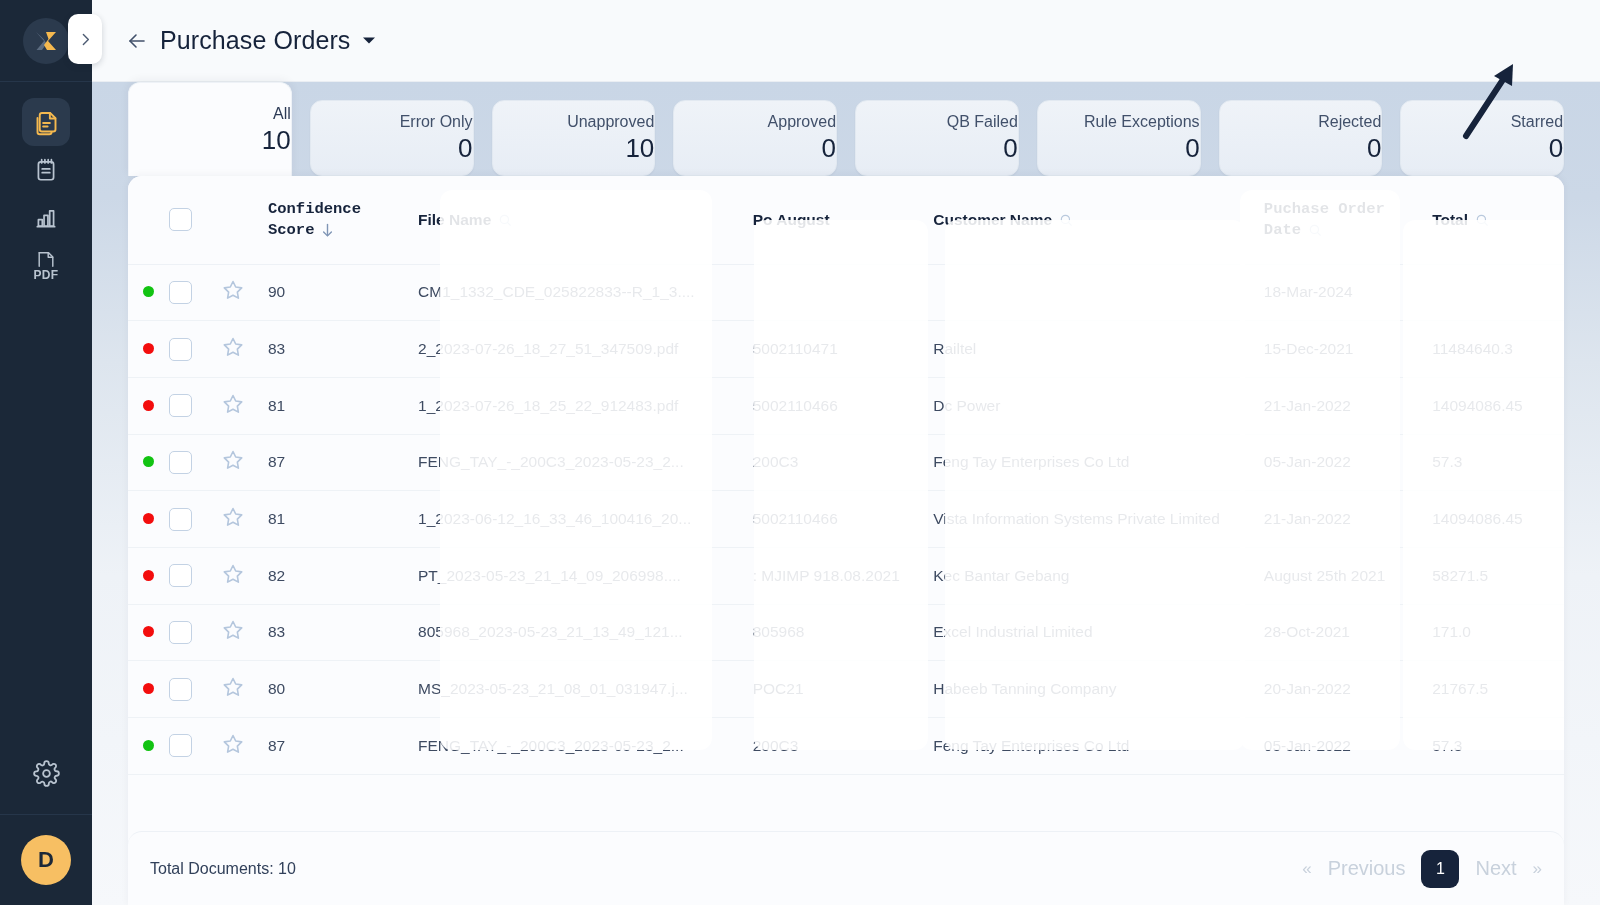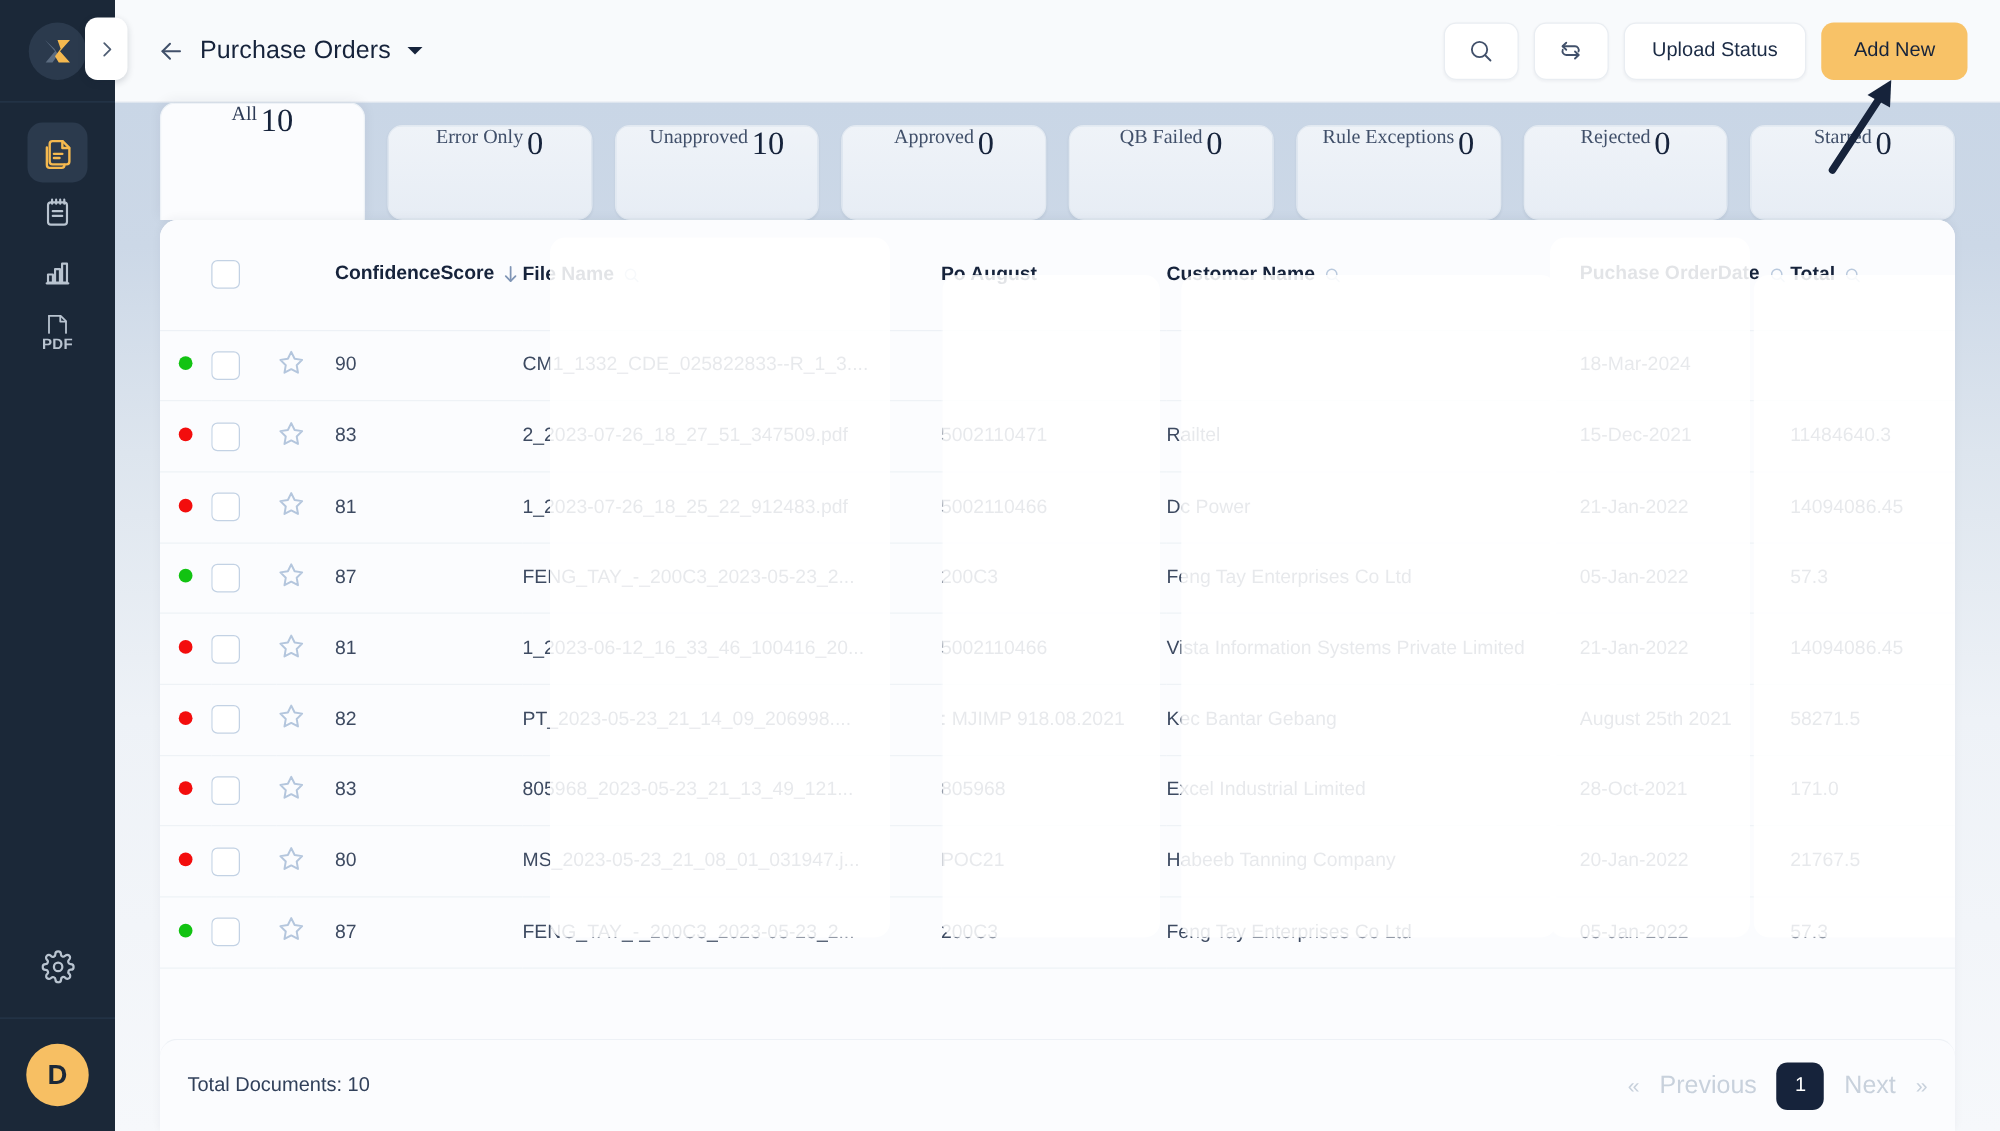--- a/index.html
+++ b/index.html
@@ -72,21 +72,21 @@
 
   .topbar {
     height: 82px; background: #f8fafc;
     display: flex; align-items: center;
     padding: 0 26px 0 30px;
     border-bottom: 1px solid #eaeef3;
     flex: 0 0 82px;
   }
   .back-arrow { width: 30px; height: 30px; display: flex; align-items: center; justify-content: center; cursor: pointer; margin-right: 8px;}
   .page-title {
-    font-size: 20px; color: #16233b; font-weight: 500; letter-spacing: .1px;
+    font-size: 25px; color: #16233b; font-weight: 500; letter-spacing: .1px;
   }
   .title-caret { margin-left: 12px; display: inline-flex; cursor: pointer; }
   .topbar-spacer { flex: 1 1 auto; }
   .topbar-actions { display: flex; align-items: center; gap: 12px; }
   .icon-btn {
     width: 60px; height: 46px; border-radius: 10px;
     background: #ffffff; border: 1px solid #e9edf2;
     display: flex; align-items: center; justify-content: center;
     cursor: pointer;
     box-shadow: 0 1px 2px rgba(22,34,51,.04);
@@ -117,24 +117,23 @@
   
   .tabs-row {
     display: flex; align-items: flex-end; gap: 18px;
     padding-top: 16px; height: 94px; flex: 0 0 94px;
   }
   .tab {
     flex: 1 1 0; height: 76px;
     border-radius: 12px;
     background: linear-gradient(180deg,#eff3f8 0%, #e7edf5 100%);
     border: 1px solid #e2e9f1;
-    display: flex; flex-direction: row; align-items: flex-start; justify-content: center;
+    display: flex; flex-direction: column; align-items: flex-end; justify-content: center;
     gap: 3px; cursor: pointer;
     box-shadow: 0 1px 2px rgba(22,34,51,.05);
-    font-family: Liberation Serif, serif;
   }
   .tab.active {
     background: #fbfcfe;
     height: 94px;
     border: 1px solid #eef2f7;
     border-bottom: none;
     border-radius: 12px 12px 0 0;
     box-shadow: 0 -2px 10px rgba(22,34,51,.06);
   }
   .tab-label { font-size: 16px; color: #41506a; line-height: 1.1; }
@@ -154,21 +153,21 @@
   .tbl thead th {
     height: 88px;
     vertical-align: middle;
     text-align: left;
     font-size: 15.5px; font-weight: bold; color: #16233b;
     background: #fbfcfe;
     padding: 0;
     border-bottom: 1px solid #edf1f6;
   }
   .th-inner { display: flex; align-items: center; gap: 7px; }
-  .th-stack { display: flex; flex-direction: row; line-height: 1.35; }
+  .th-stack { display: flex; flex-direction: column; line-height: 1.35; font-family: Liberation Mono, monospace; }
   .th-stack .row2 { display: flex; align-items: center; gap: 7px; }
 
   .col-dot   { width: 40px; }
   .col-check { width: 52px; }
   .col-star  { width: 46px; }
   .col-score { width: 148px; }
   .col-file  { width: 330px; }
   .col-po    { width: 178px; }
   .col-cust  { width: 326px; }
   .col-date  { width: 166px; }
@@ -317,38 +316,20 @@
       </div>
       <span class="page-title">Purchase Orders</span>
       <span class="title-caret">
         <svg width="14" height="9" viewBox="0 0 14 9">
           <path d="M1 1.5 L7 7.5 L13 1.5 Z" fill="#16233b"></path>
         </svg>
       </span>
 
       <div class="topbar-spacer"></div>
 
-      <div class="topbar-actions">
-        <div class="icon-btn">
-          <svg width="21" height="21" viewBox="0 0 24 24" fill="none" stroke="#41506a" stroke-width="1.7" stroke-linecap="round">
-            <circle cx="11" cy="11" r="7"></circle>
-              <path d="M16.2 16.2L21 21"></path>
-          </svg>
-        </div>
-        <div class="icon-btn">
-          <svg width="21" height="21" viewBox="0 0 24 24" fill="none" stroke="#41506a" stroke-width="1.7" stroke-linecap="round" stroke-linejoin="round">
-            <path d="M5 8h11a3.5 3.5 0 0 1 3.2 4.8"></path>
-            <path d="M8 4.8 4.6 8 8 11.2"></path>
-            <path d="M19 16H8a3.5 3.5 0 0 1-3.2-4.8"></path>
-            <path d="M16 19.2 19.4 16 16 12.8"></path>
-          </svg>
-        </div>
-        <div class="text-btn">Upload Status</div>
-        <div class="primary-btn">Add New</div>
-      </div>
     </header>
 
     <div class="content">
 
       <div class="tabs-row">
         <div class="tab active">
           <span class="tab-label">All</span>
           <span class="tab-count">10</span>
         </div>
         <div class="tab">

